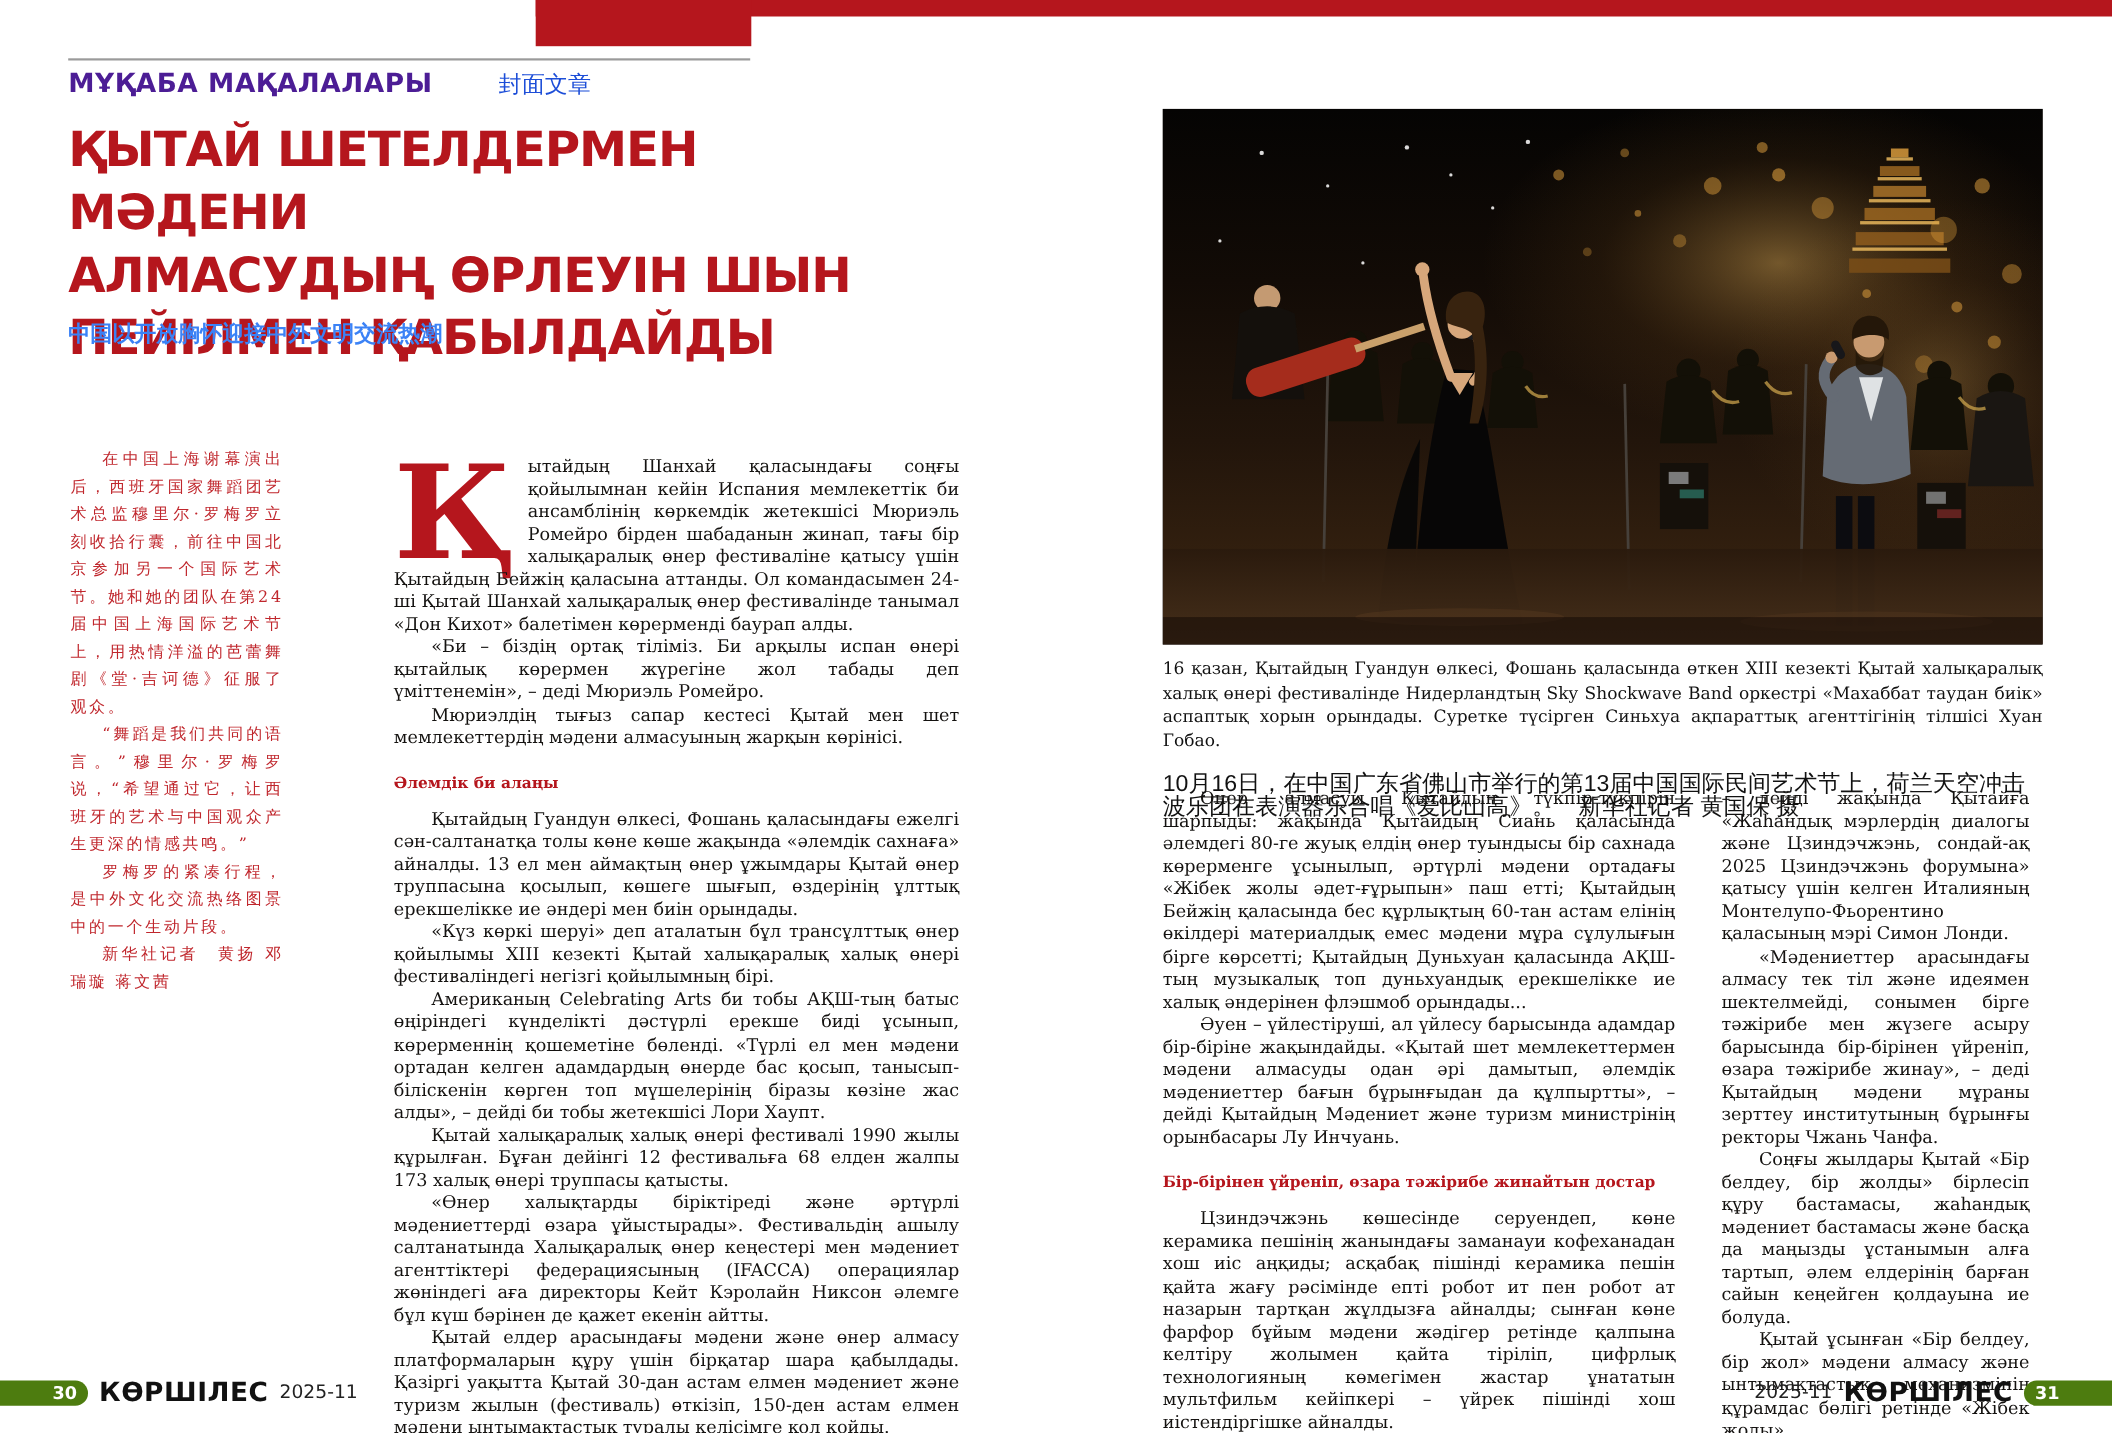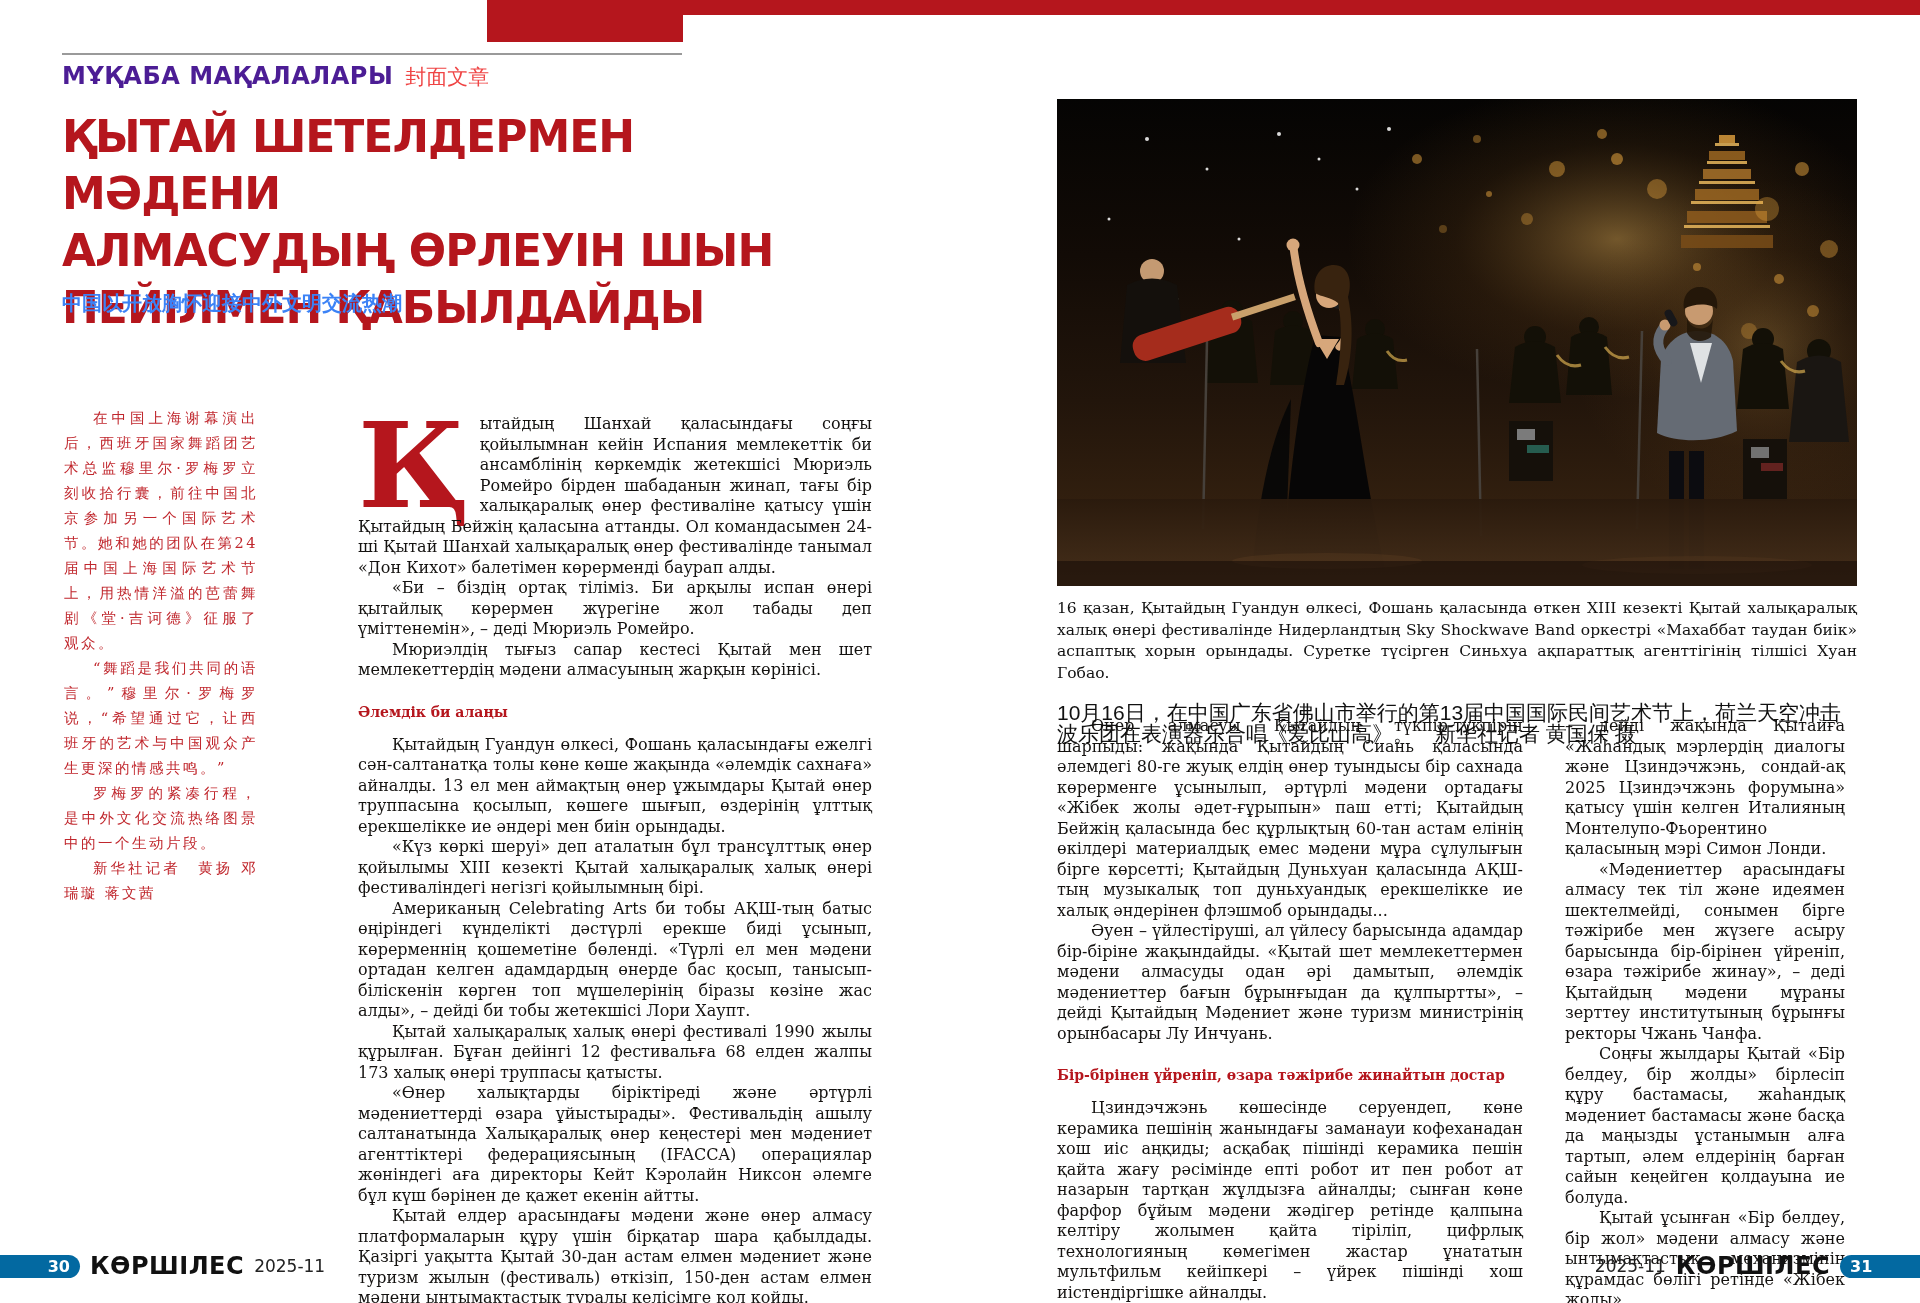--- a/index.html
+++ b/index.html
@@ -9,21 +9,21 @@
   }
   .abs{position:absolute;}
   
   .topbar{left:487px;top:0;width:1433px;height:15px;background:#b5161d;}
   .topblock{left:487px;top:0;width:196px;height:42px;background:#b5161d;}
   .rule{left:62px;top:53px;width:620px;height:2px;background:#9a9a9a;}
   
   .masthead{left:62px;top:62px;display:flex;align-items:baseline;gap:12px;
     font-family:"DejaVu Sans", sans-serif;}
   .masthead .kk{font-weight:bold;font-size:24px;color:#4c1d95;letter-spacing:0.5px;}
-  .masthead .zh{font-size:21px;color:#ef4444;}
+  .masthead .zh{font-size:21px;color:#1d4ed8;margin-left:48px;}
   
   .title{left:62px;top:108px;width:760px;color:#b5161d;
     font-family:"DejaVu Sans", sans-serif;font-weight:bold;
     font-size:44px;line-height:57px;letter-spacing:-1px;}
   .subtitle{left:62px;top:290px;font-family:"DejaVu Sans", sans-serif;
     font-weight:bold;font-size:20px;color:#3b82f6;}
   
   .sidebar{left:64px;top:406px;width:194px;color:#c0272d;
     font-size:14.5px;line-height:25px;text-align:justify;letter-spacing:2.5px;}
   .sidebar p{margin:0;text-indent:2em;}
@@ -44,21 +44,21 @@
   .caption .kk{font-size:15.5px;line-height:21.5px;text-align:justify;color:#111;}
   .caption .zh{font-size:21px;line-height:21px;margin-top:18px;color:#111;
     font-family:Liberation Sans, sans-serif;}
   
   .col1{left:1057px;top:716px;width:466px;}
   .col2{left:1565px;top:716px;width:280px;}
   
   .footer{top:1254px;height:24px;display:flex;align-items:center;gap:10px;
     font-family:"DejaVu Sans", sans-serif;font-size:17px;color:#222;}
   .footer .mag{font-weight:bold;font-size:24px;color:#111;letter-spacing:0.5px;}
-  .pill{background:#0369a1;color:#fff;font-weight:bold;font-size:16px;
+  .pill{background:#4d7c0f;color:#fff;font-weight:bold;font-size:16px;
     height:23px;line-height:23px;font-family:"DejaVu Sans", sans-serif;}
   .footer-left{left:0;}
   .footer-left .pill{width:70px;border-radius:0 12px 12px 0;text-align:right;padding-right:10px;}
   .footer-right{right:0;}
   .footer-right .pill{width:70px;border-radius:12px 0 0 12px;text-align:left;padding-left:10px;}
 </style>
 </head>
 <body>
 
 <div class="abs topbar"></div>

